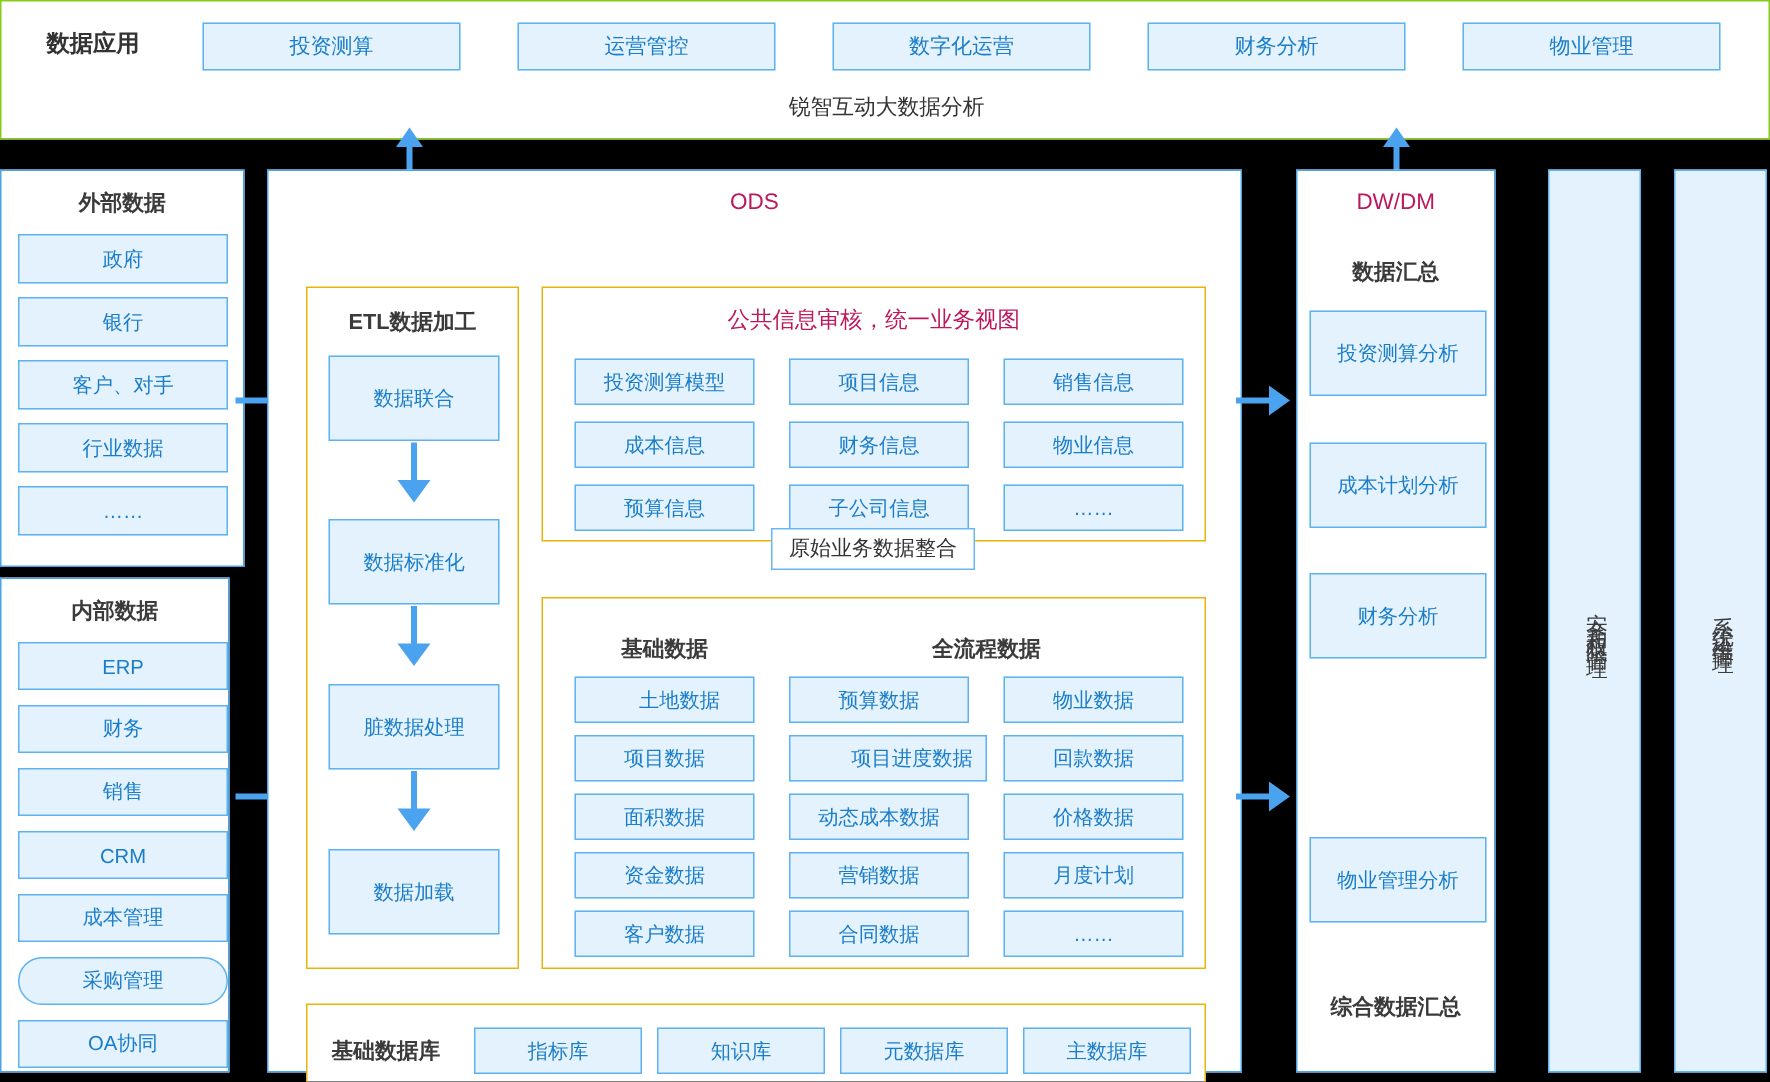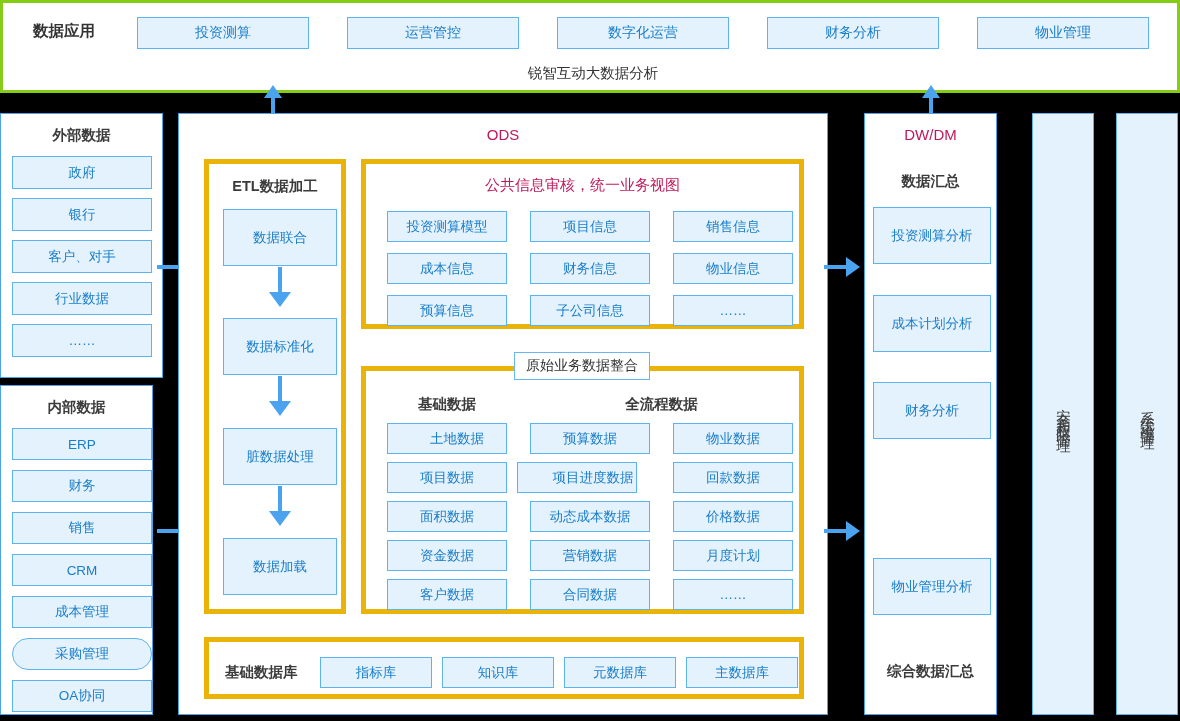--- a/index.html
+++ b/index.html
@@ -33,28 +33,29 @@
     white-space: nowrap;
   }
   .plainlabel {
     color: #be185d;
     font-size: 14.5px;
     text-align: center;
     white-space: nowrap;
   }
   .outline {
     position: absolute;
-    border: 5px solid #eab308;
+    border: 1px solid #eab308;
     background: #ffffff;
+    margin-top: 32px;
   }
 
   
   #app-bar {
     position: absolute; left: 0; top: 0; width: 1180px; height: 93px;
-    background: #ffffff; border: 3px solid #84cc16;
+    background: #ffffff; border: 1px solid #84cc16;
   }
   #app-bar-label {
     position: absolute; left: 30px; top: 18px;
     font-size: 15.5px; font-weight: bold; color: #333;
   }
   .app-tab {
     position: absolute; top: 14px; height: 32px;
     background: #e4f2fd; border: 1px solid #5cb3f0; color: #1a7dc9;
     display: flex; align-items: center; justify-content: center;
     font-size: 14px;
@@ -224,21 +225,21 @@
       <div class="darklabel" style="position:absolute; left:21px; top:24px; width:120px;">基础数据</div>
       <div class="darklabel" style="position:absolute; left:164px; top:24px; width:263px;">全流程数据</div>
 
       <div class="bluebox" style="position:absolute; left:21px; top:52px; width:120px; height:31px;padding-left:20px;">土地数据</div>
       <div class="bluebox" style="position:absolute; left:21px; top:91px; width:120px; height:31px;">项目数据</div>
       <div class="bluebox" style="position:absolute; left:21px; top:130px; width:120px; height:31px;">面积数据</div>
       <div class="bluebox" style="position:absolute; left:21px; top:169px; width:120px; height:31px;">资金数据</div>
       <div class="bluebox" style="position:absolute; left:21px; top:208px; width:120px; height:31px;">客户数据</div>
 
       <div class="bluebox" style="position:absolute; left:164px; top:52px; width:120px; height:31px;">预算数据</div>
-      <div class="bluebox" style="position:absolute; left:151px; top:91px; width:120px; height:31px;padding-left:32px;">项目进度数据</div>
+      <div class="bluebox" style="position:absolute; left:164px; top:91px; width:132px; height:31px;padding-left:32px;">项目进度数据</div>
       <div class="bluebox" style="position:absolute; left:164px; top:130px; width:120px; height:31px;">动态成本数据</div>
       <div class="bluebox" style="position:absolute; left:164px; top:169px; width:120px; height:31px;">营销数据</div>
       <div class="bluebox" style="position:absolute; left:164px; top:208px; width:120px; height:31px;">合同数据</div>
 
       <div class="bluebox" style="position:absolute; left:307px; top:52px; width:120px; height:31px;">物业数据</div>
       <div class="bluebox" style="position:absolute; left:307px; top:91px; width:120px; height:31px;">回款数据</div>
       <div class="bluebox" style="position:absolute; left:307px; top:130px; width:120px; height:31px;">价格数据</div>
       <div class="bluebox" style="position:absolute; left:307px; top:169px; width:120px; height:31px;">月度计划</div>
       <div class="bluebox" style="position:absolute; left:307px; top:208px; width:120px; height:31px;">……</div>
     </div>

